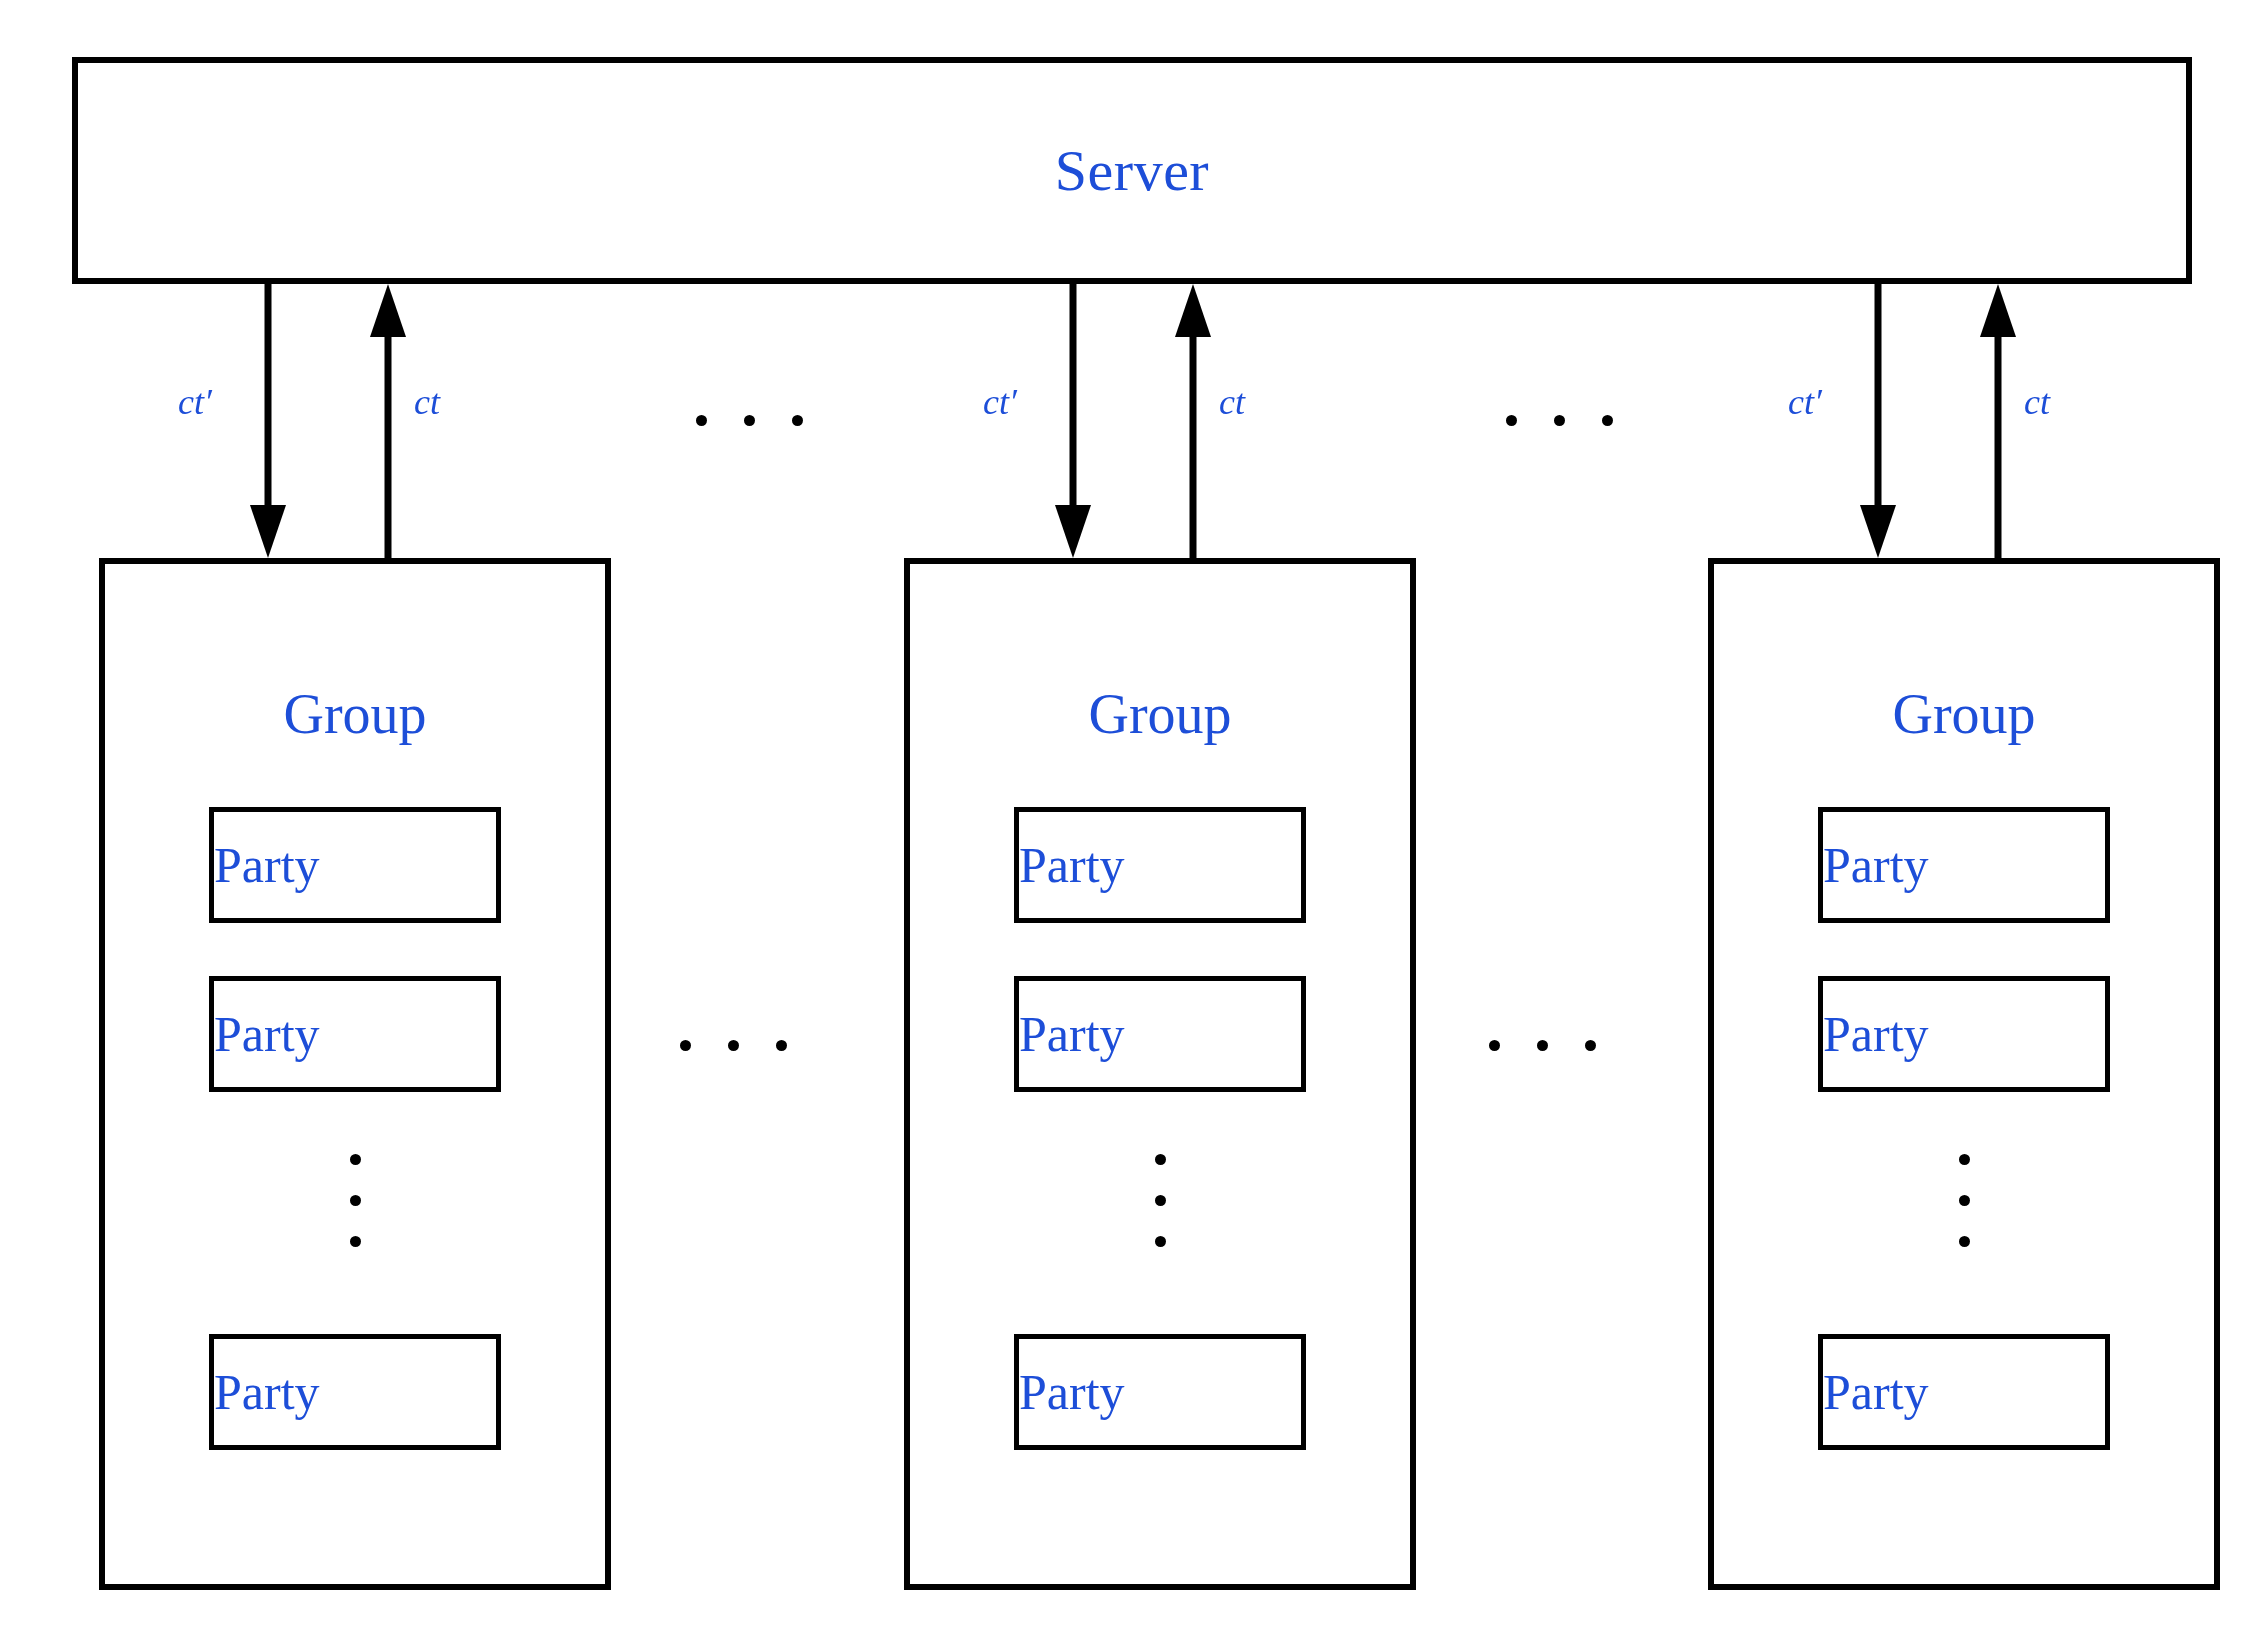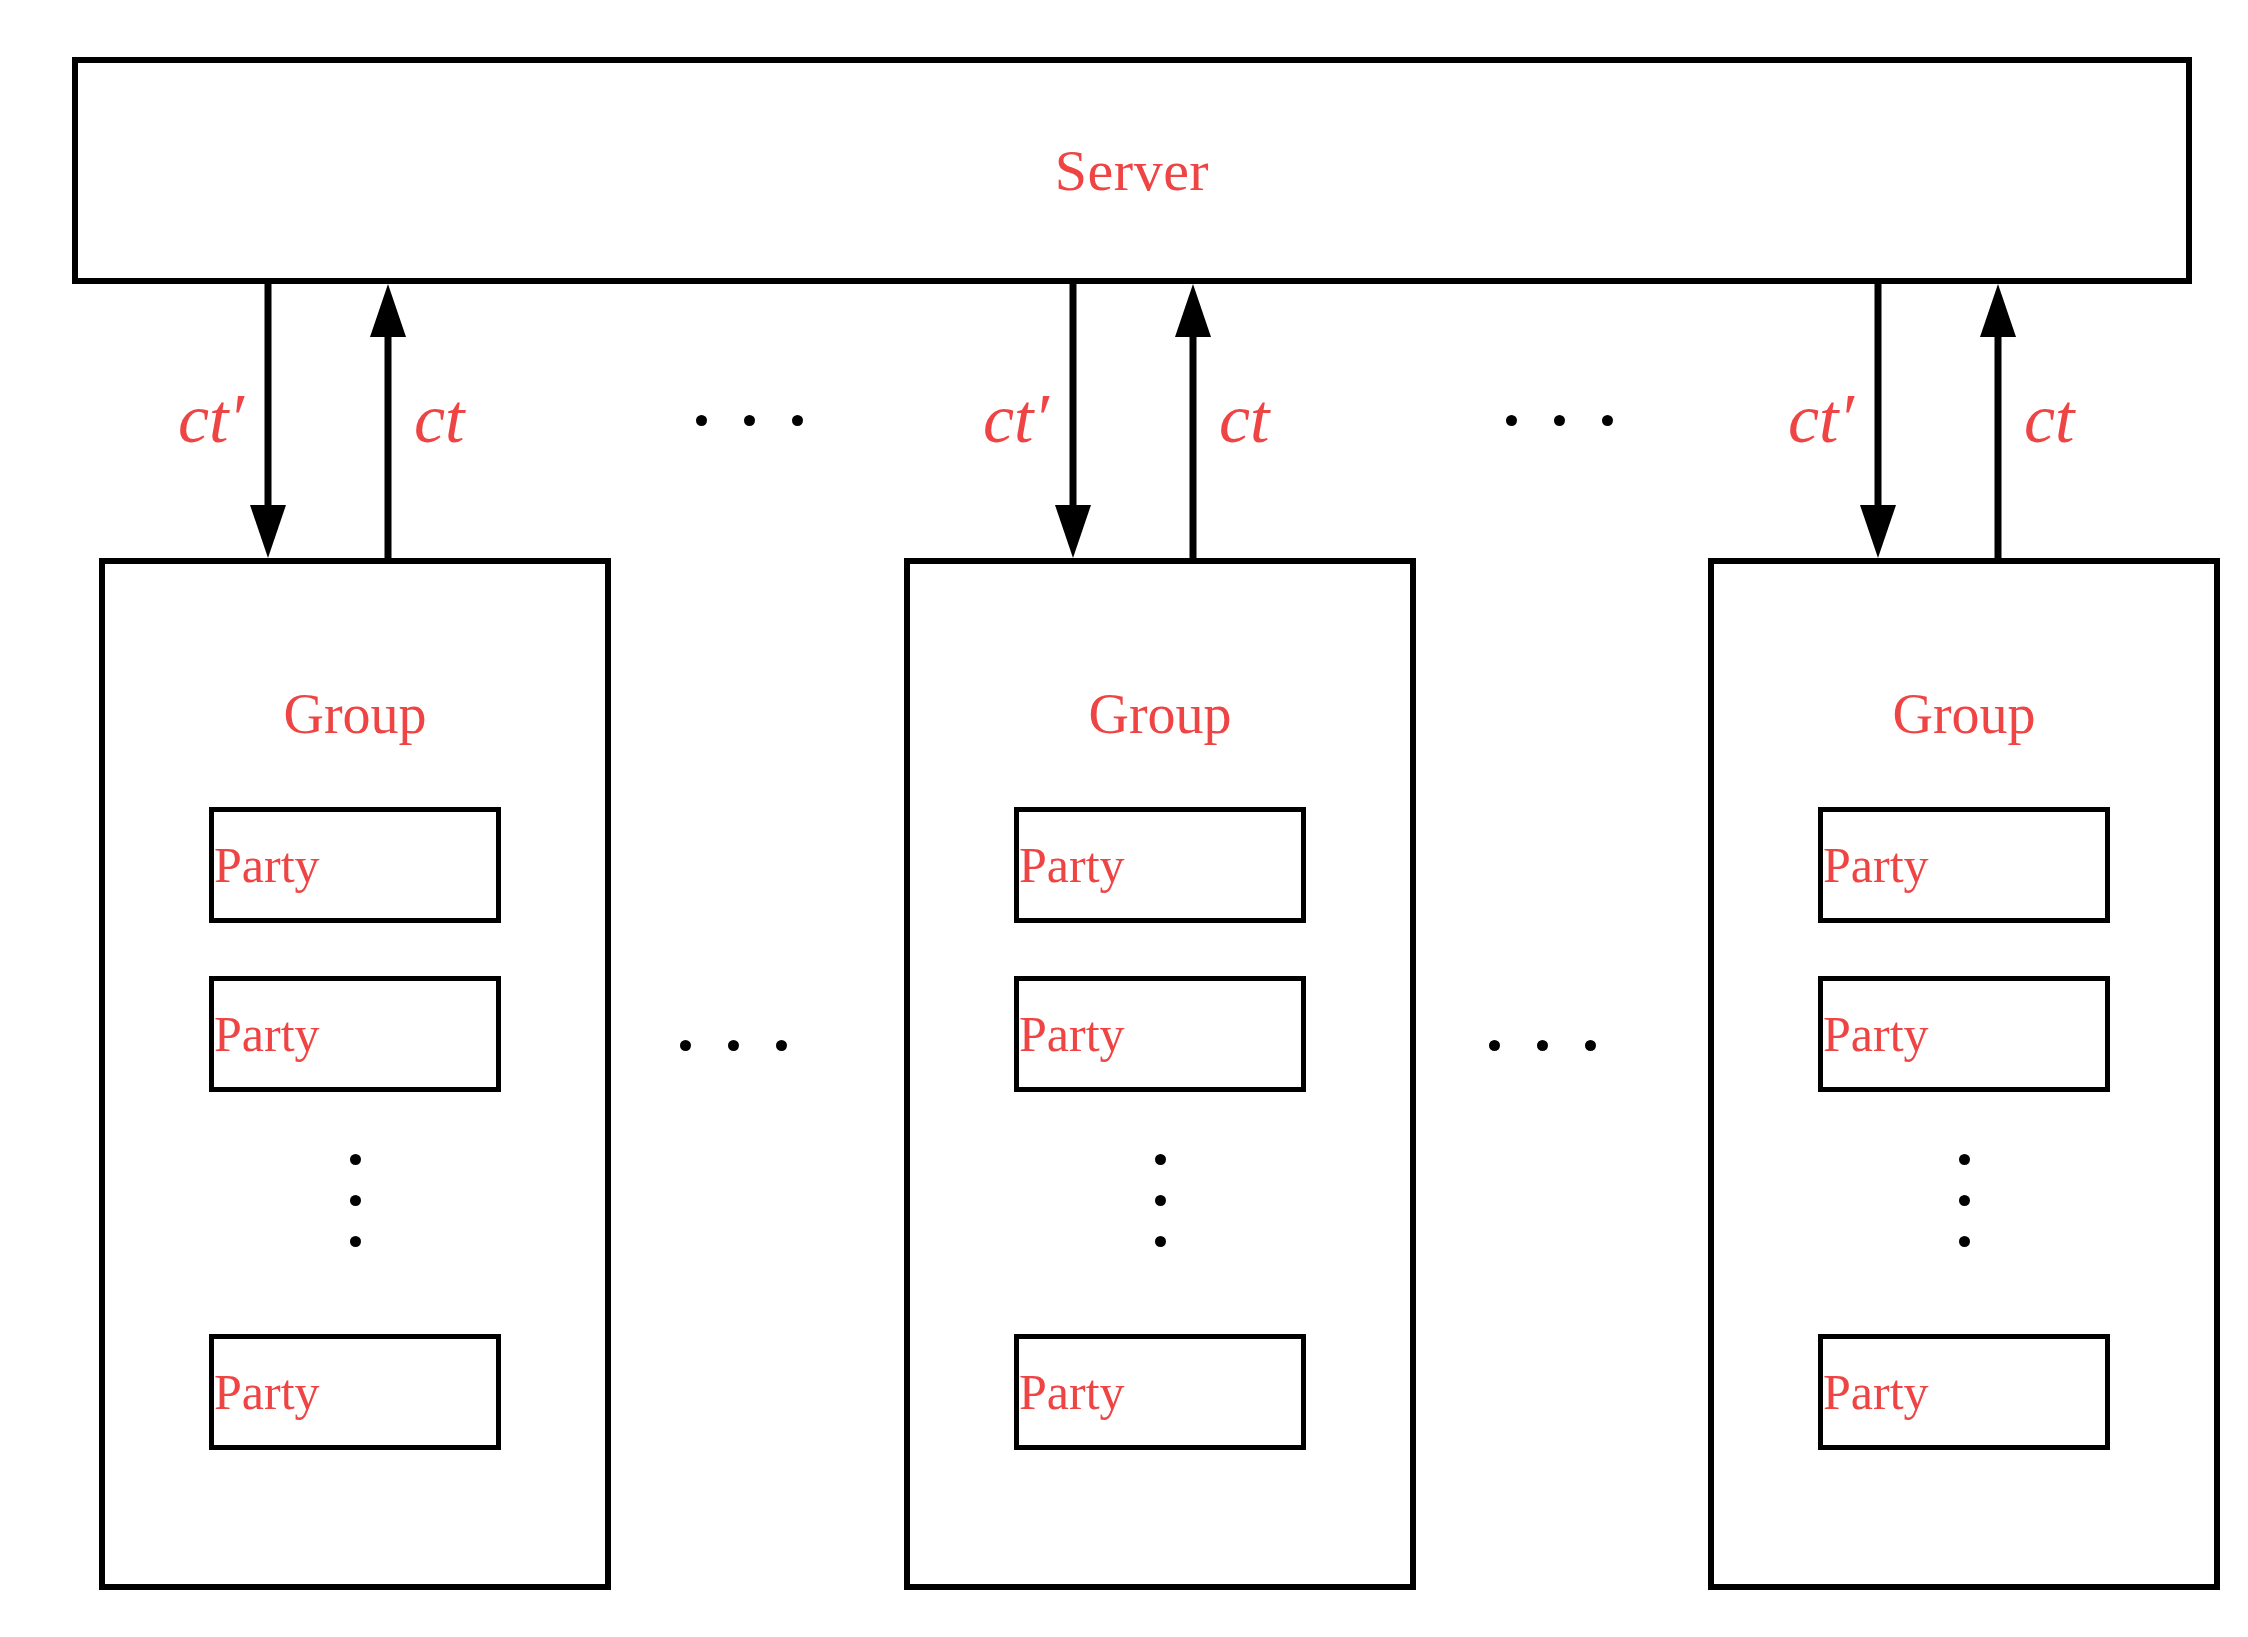--- a/index.html
+++ b/index.html
@@ -7,21 +7,21 @@
     padding: 0;
     background: #ffffff;
   }
   #canvas {
     position: relative;
     width: 2248px;
     height: 1637px;
     background: #ffffff;
     overflow: hidden;
     font-family: "Liberation Serif", "DejaVu Serif", serif;
-    color: #ef4444;
+    color: #1d4ed8;
   }
 
   
   .server-box {
     position: absolute;
     left: 72px;
     top: 57px;
     width: 2120px;
     height: 227px;
     border: 6px solid #000000;
@@ -133,21 +133,21 @@
     position: absolute;
     top: 284px;
     width: 40px;
     height: 274px;
   }
   .arrow svg { display: block; overflow: visible; }
 
   .arrow-label {
     position: absolute;
     top: 384px;
-    font-size: 70px;
+    font-size: 36px;
     font-style: italic;
     line-height: 1;
     white-space: nowrap;
   }
 </style>
 </head>
 <body>
 
 <div id="canvas">
 

